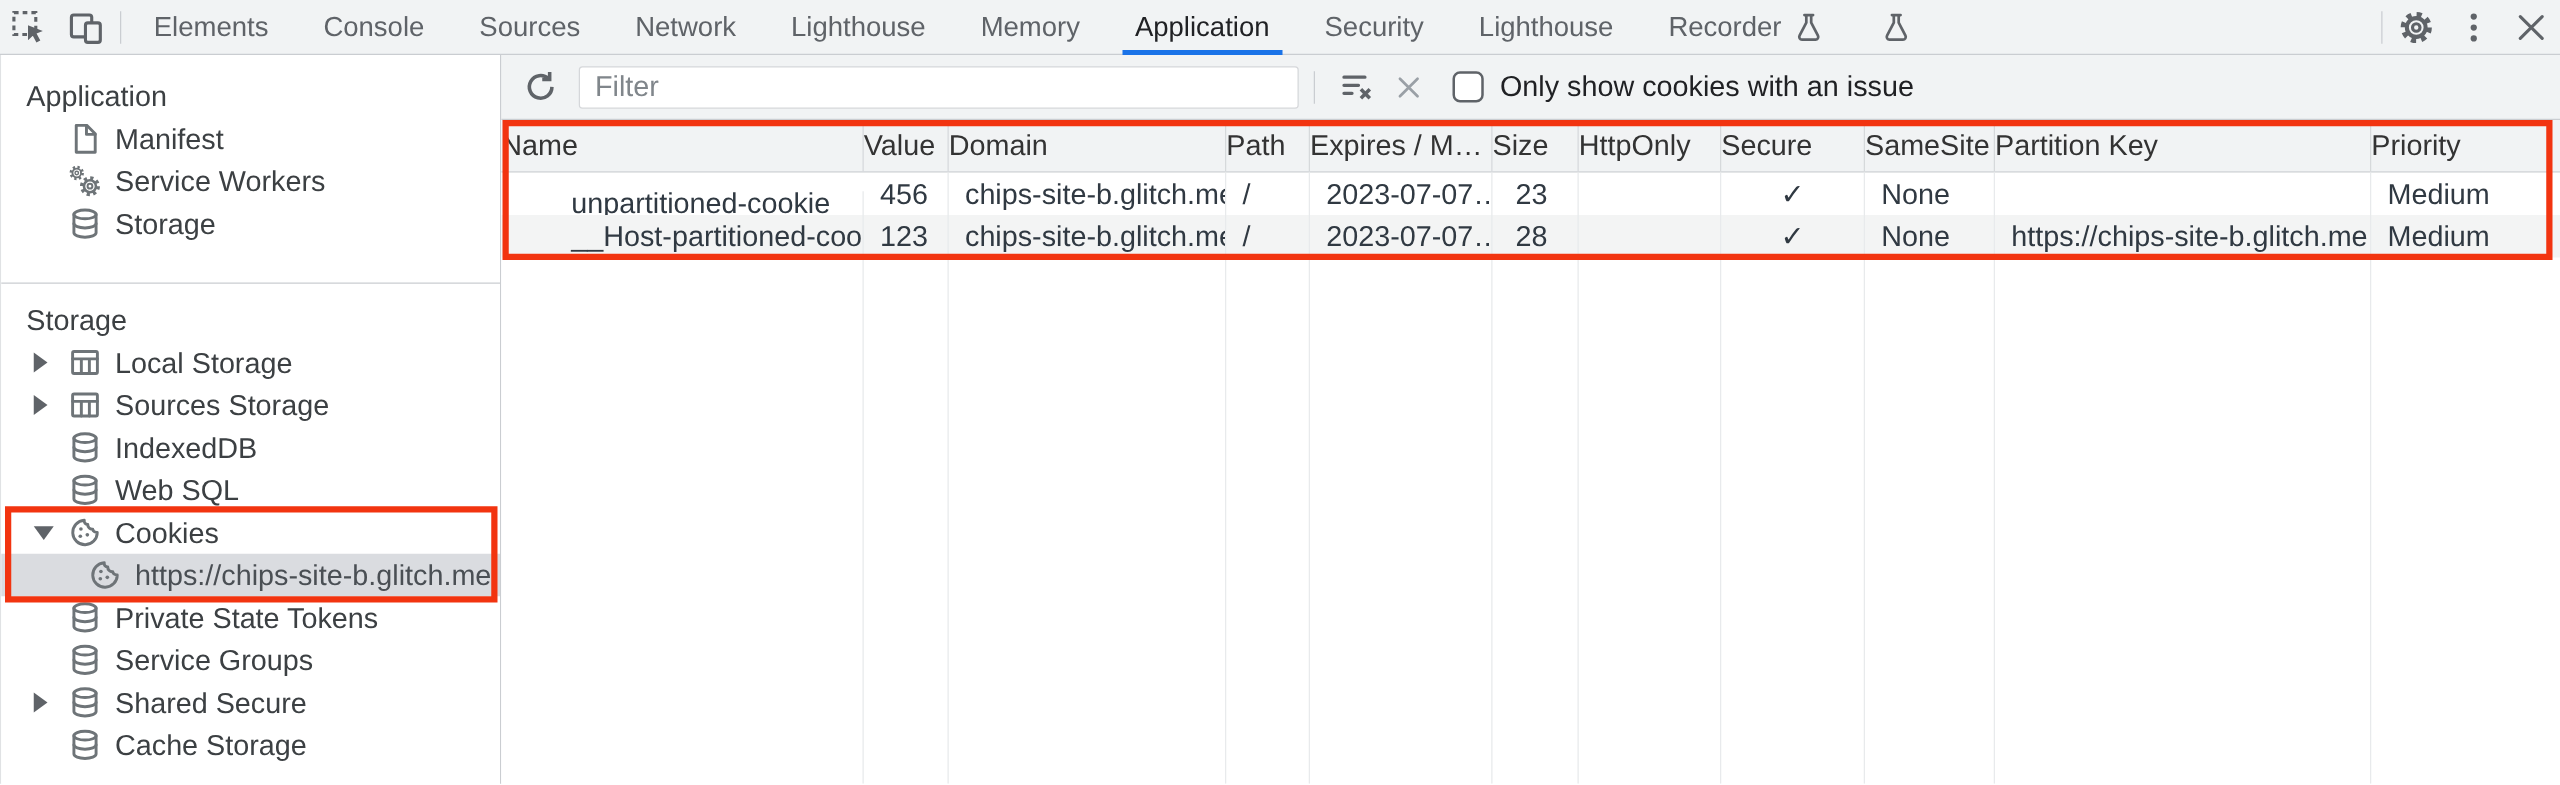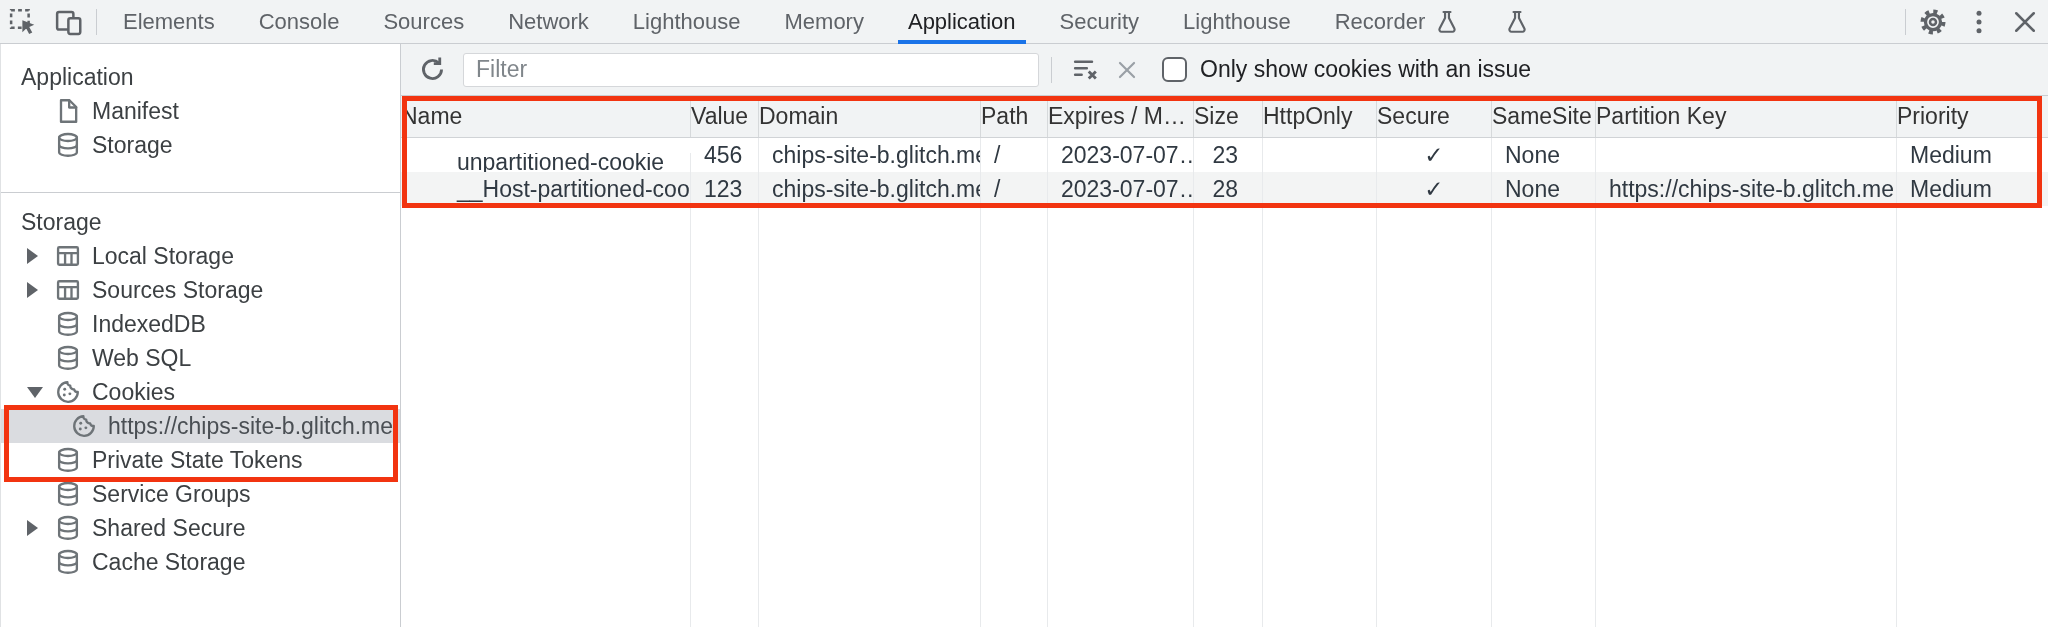--- a/index.html
+++ b/index.html
@@ -172,20 +172,38 @@
           <svg width="28" height="28" viewBox="0 0 24 24">
             <path d="M6 2.8h7.2L19 8.6v12.6H6z" fill="none" stroke="currentColor" stroke-width="2" stroke-linecap="round" stroke-linejoin="round"></path>
             <path d="M13 3v6h6" fill="none" stroke="currentColor" stroke-width="2" stroke-linecap="round" stroke-linejoin="round"></path>
           </svg>
         </span>
         <span>Manifest</span>
       </div>
       <div class="side-item">
         <span class="expander"></span>
         <span class="side-icon">
+          <svg width="30" height="30" viewBox="0 0 24 24">
+            <g transform="translate(1.2,1.2) scale(0.46)">
+              <circle cx="12" cy="12" r="8" fill="none" stroke="currentColor" stroke-width="4" stroke-dasharray="3.1 3.18"></circle>
+              <circle cx="12" cy="12" r="6" fill="none" stroke="currentColor" stroke-width="2.6"></circle>
+              <circle cx="12" cy="12" r="2.4" fill="none" stroke="currentColor" stroke-width="2"></circle>
+            </g>
+            <g transform="translate(7.5,7.5) scale(0.64)">
+              <circle cx="12" cy="12" r="8" fill="none" stroke="currentColor" stroke-width="4" stroke-dasharray="3.1 3.18"></circle>
+              <circle cx="12" cy="12" r="6" fill="none" stroke="currentColor" stroke-width="2.6"></circle>
+              <circle cx="12" cy="12" r="2.4" fill="none" stroke="currentColor" stroke-width="2"></circle>
+            </g>
+          </svg>
+        </span>
+        <span>Service Workers</span>
+      </div>
+      <div class="side-item">
+        <span class="expander"></span>
+        <span class="side-icon">
           <svg width="28" height="28" viewBox="0 0 24 24">
             <ellipse cx="12" cy="5.6" rx="7.6" ry="3" fill="none" stroke="currentColor" stroke-width="2" stroke-linecap="round" stroke-linejoin="round"></ellipse>
             <path d="M4.4 5.6v12.6c0 1.7 3.4 3 7.6 3s7.6-1.3 7.6-3V5.6" fill="none" stroke="currentColor" stroke-width="2" stroke-linecap="round" stroke-linejoin="round"></path>
             <path d="M4.4 11.9c0 1.7 3.4 3 7.6 3s7.6-1.3 7.6-3" fill="none" stroke="currentColor" stroke-width="2" stroke-linecap="round" stroke-linejoin="round"></path>
           </svg>
         </span>
         <span>Storage</span>
       </div>
       <div class="side-divider"></div>
       <div class="side-header">Storage</div>

